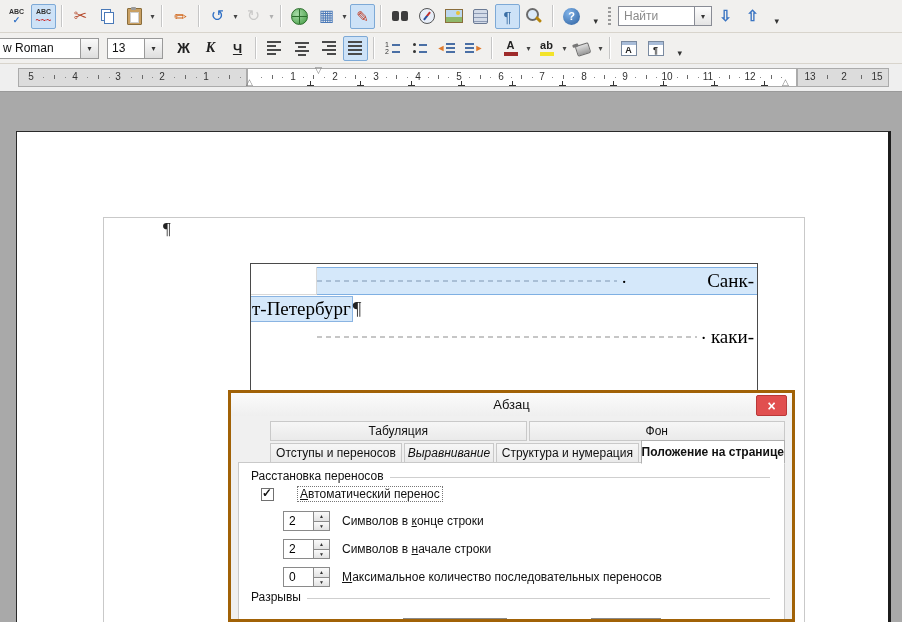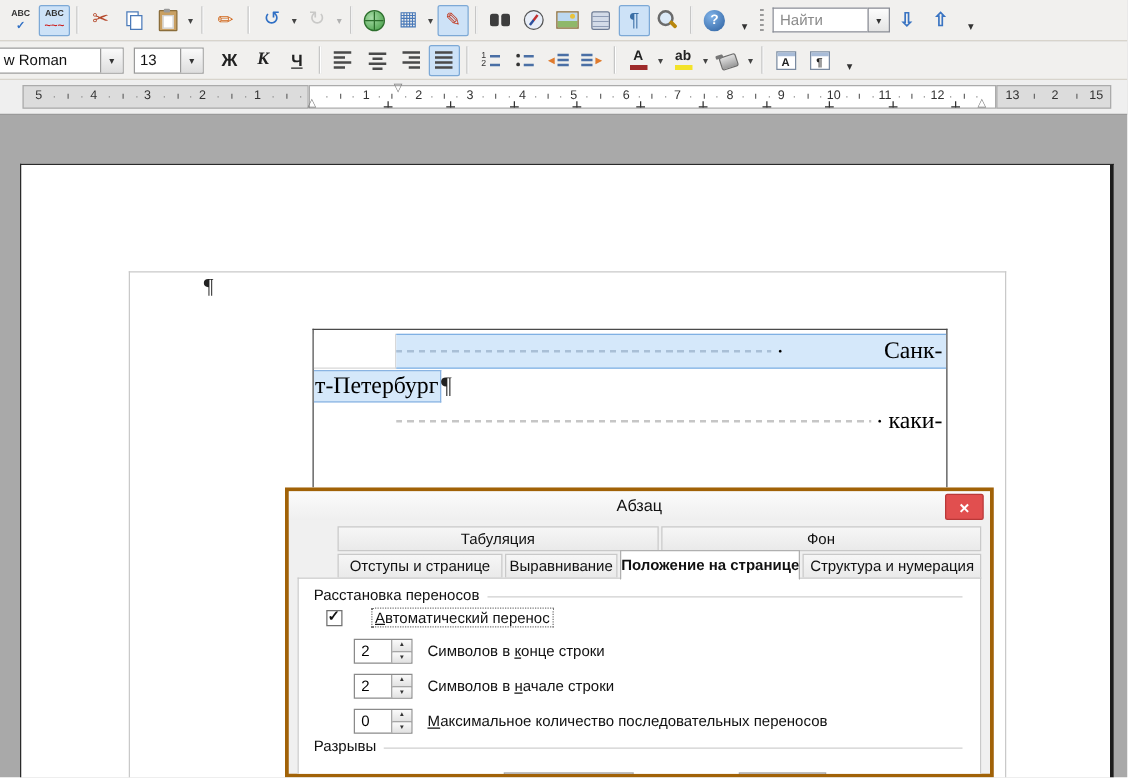--- a/index.html
+++ b/index.html
@@ -560,24 +560,24 @@
     <div class="dlg-title">
       <span>Абзац</span>
       <span class="dlg-close">×</span>
     </div>
     <div class="tabs">
       <div class="trow" id="trow1">
           <div class="tab" style="flex: 1 1 0%;">Табуляция</div>
           <div class="tab" style="flex: 1 1 0%;">Фон</div>
         </div>
       <div class="trow trow2" id="trow2">
-          <div class="tab" style="flex: 1.46 1 0%;">Отступы и странице</div>
-          <div class="tab" style="flex: 0.99 1 0%;">Выравнивание</div>
+          <div class="tab" style="flex: 1.46 1 0%;">Отступы и переносов</div>
+          <div class="tab" style="flex: 0.99 1 0%; font-style: italic;">Выравнивание</div>
+          <div class="tab" style="flex: 1.58 1 0%;">Структура и нумерация</div>
           <div class="tab active" style="flex: 1.6 1 0%;">Положение на странице</div>
-          <div class="tab" style="flex: 1.58 1 0%;">Структура и нумерация</div>
         </div>
     </div>
     <div class="panel">
       <div class="grp" style="top:6px;">
         <span class="gl">Расстановка переносов</span>
         <span class="gline"></span>
       </div>
       <div class="cbrow">
         <span class="cb">
             <span>✓</span>

